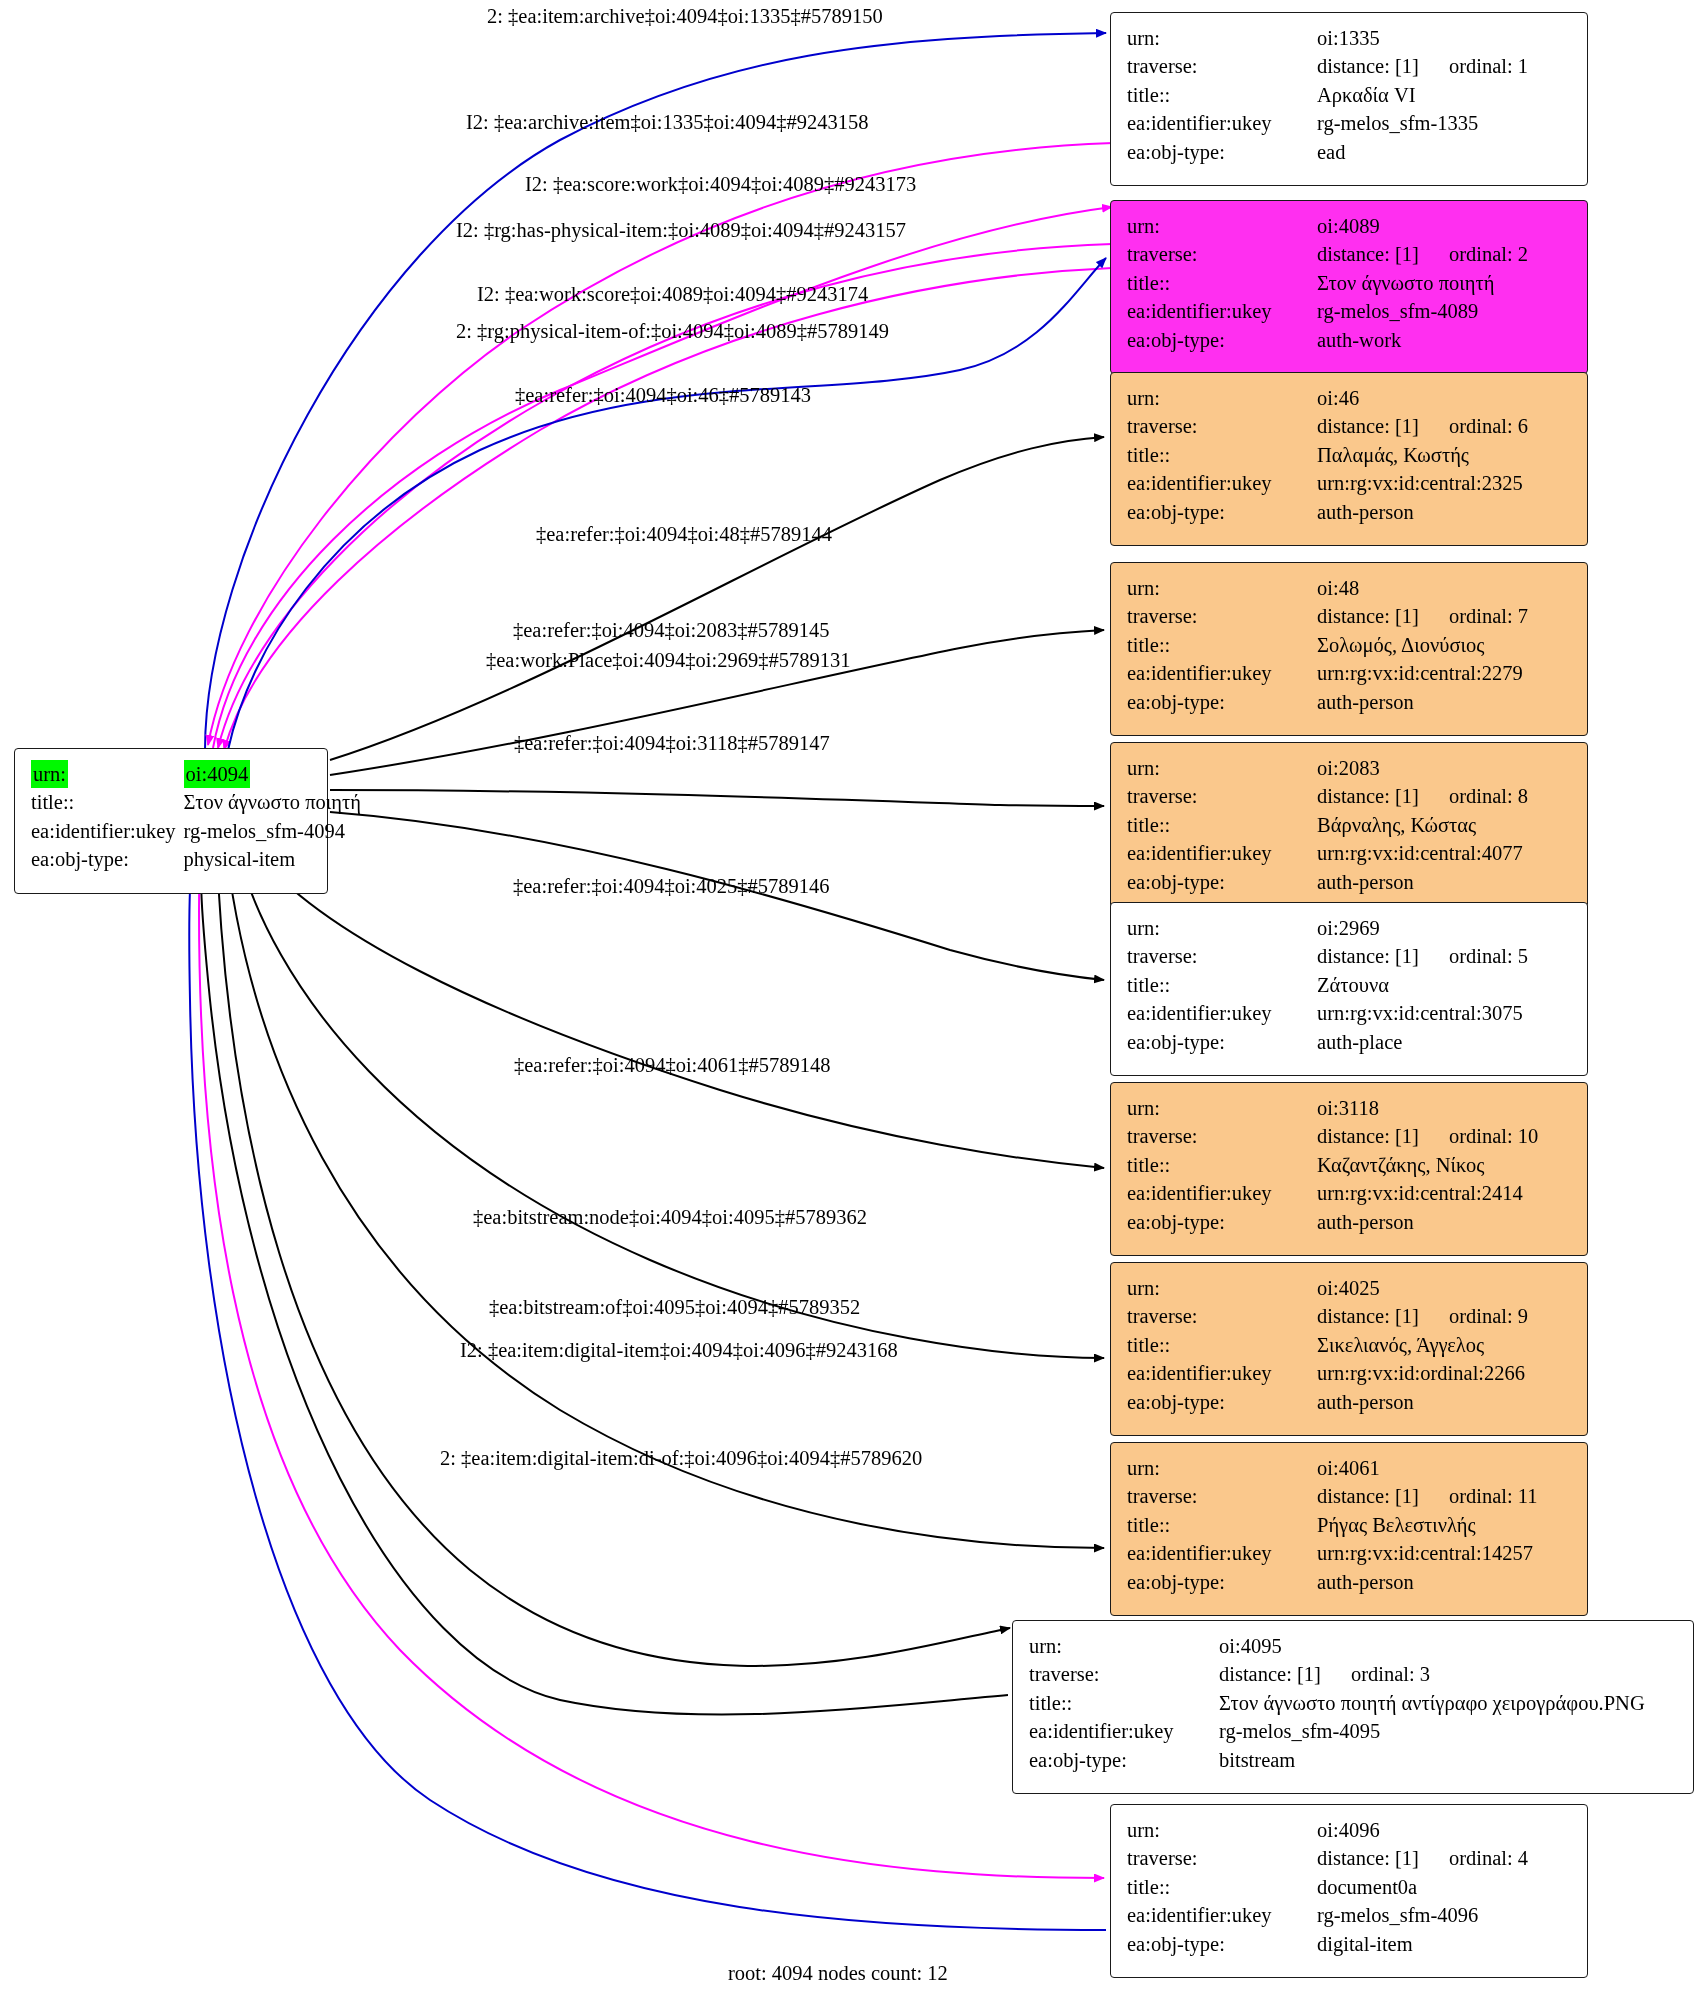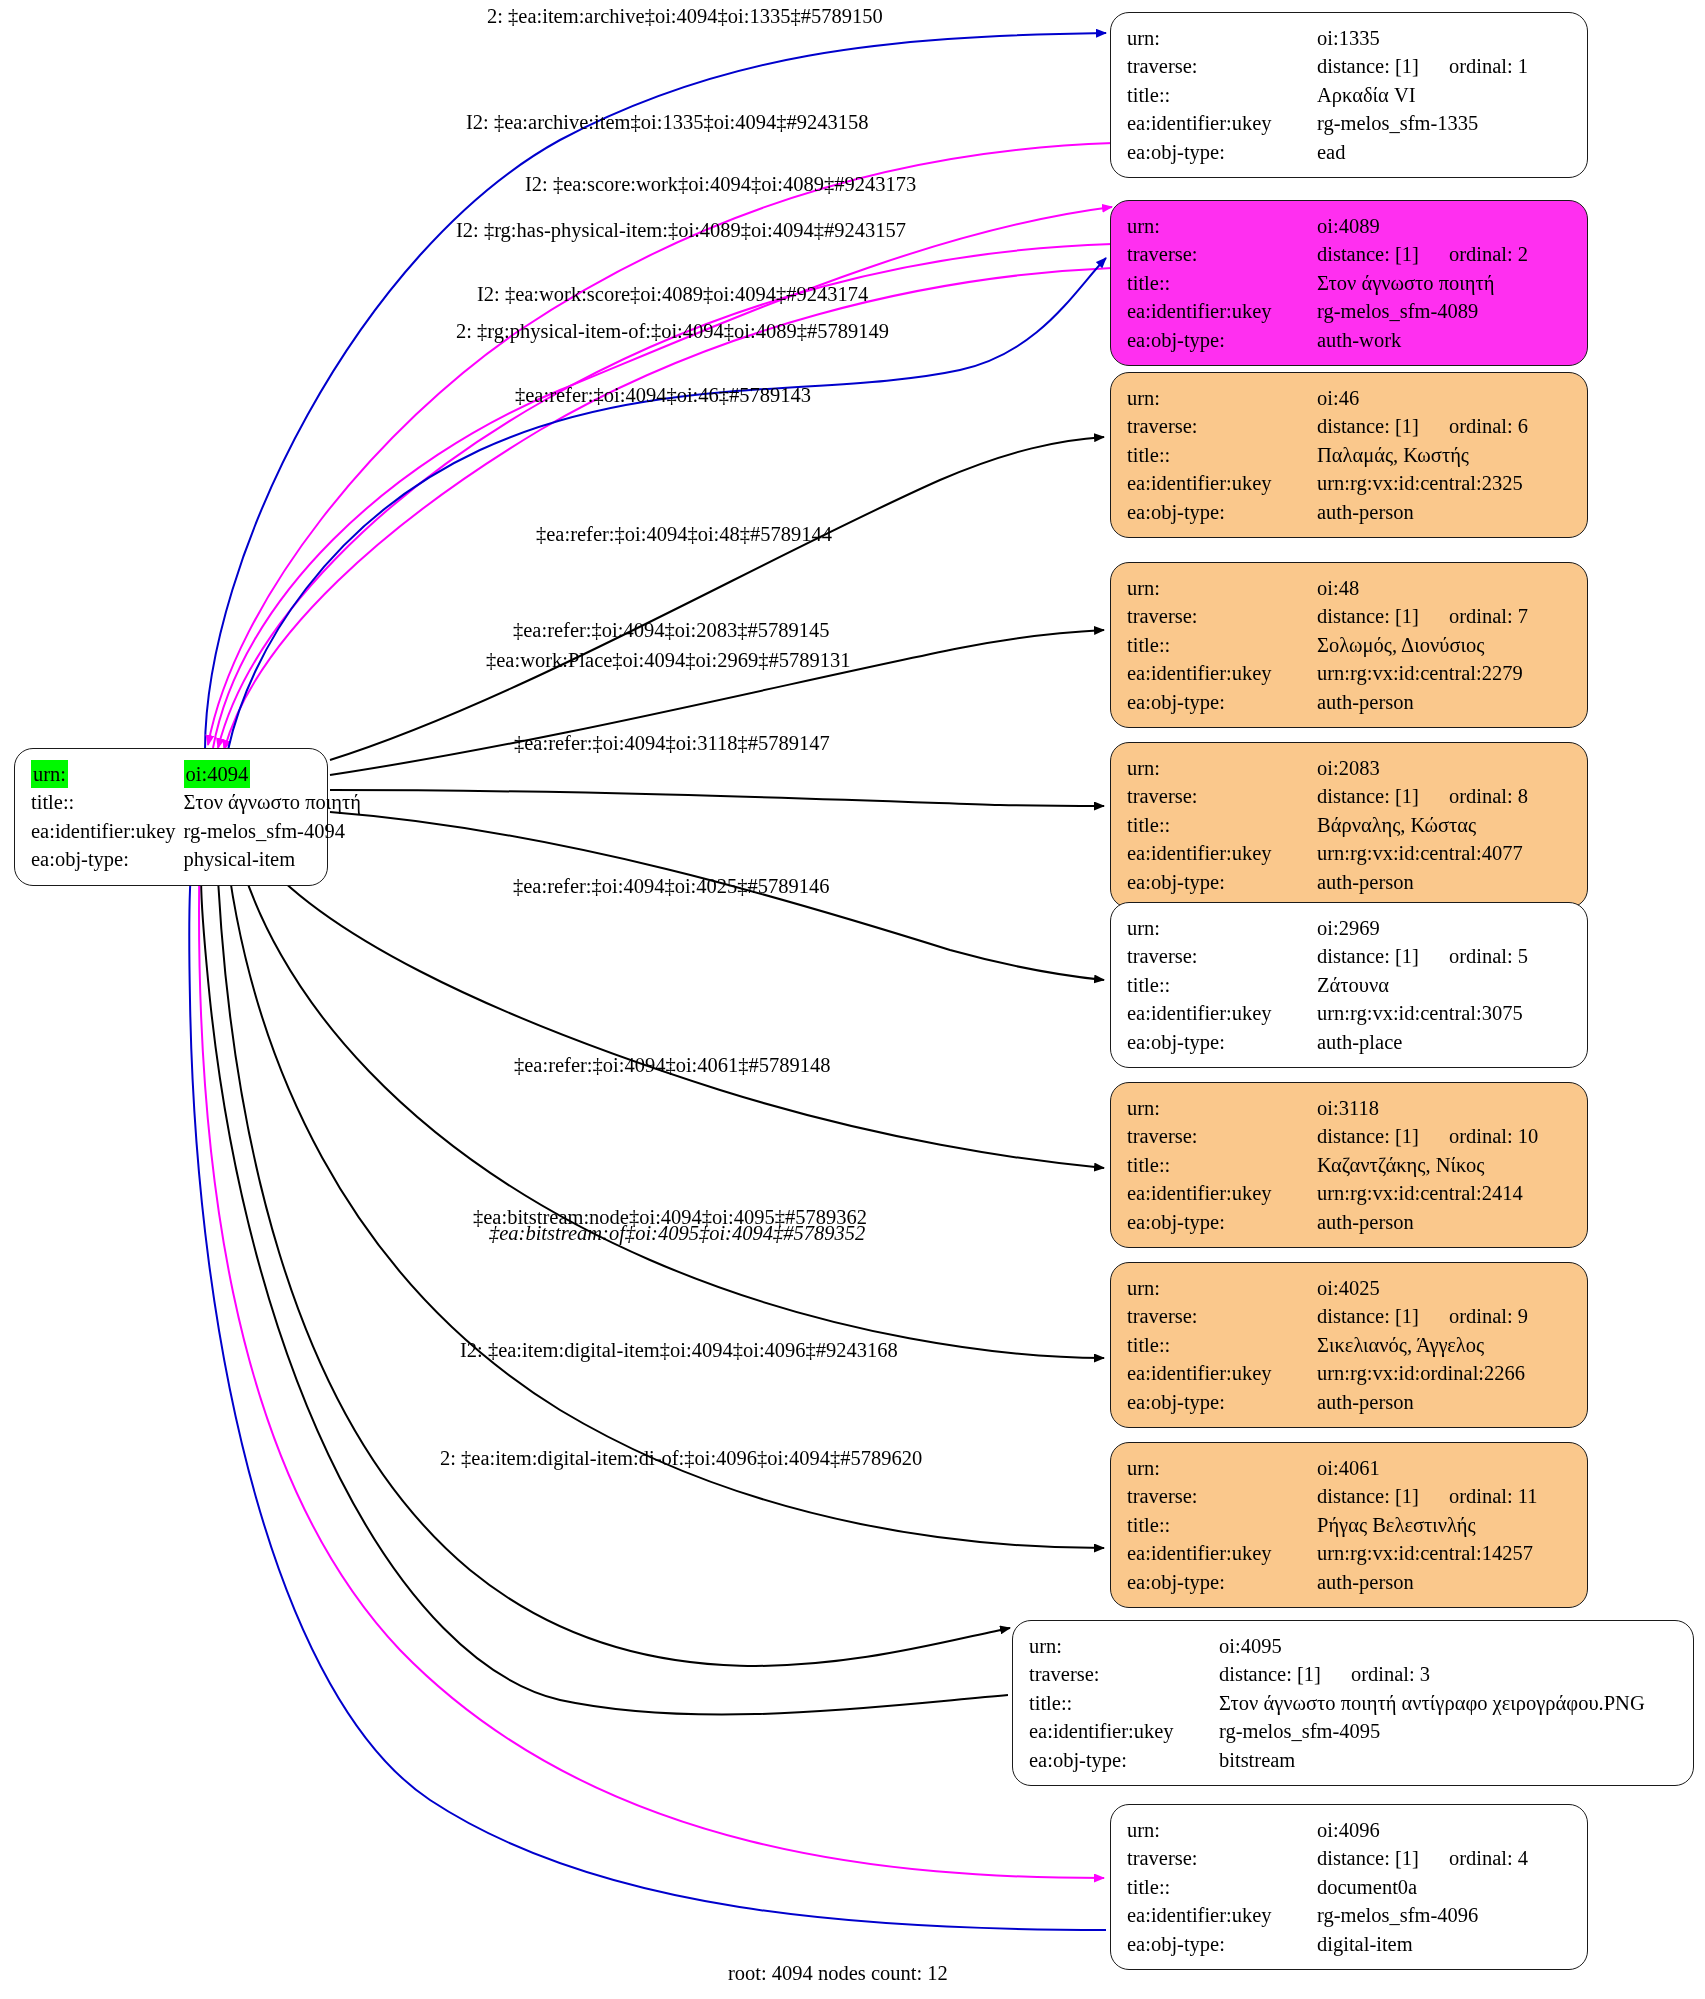--- a/index.html
+++ b/index.html
@@ -23,23 +23,23 @@
     left: 0;
     top: 0;
     width: 1705px;
     height: 1999px;
     pointer-events: none;
   }
   .node {
     position: absolute;
     box-sizing: border-box;
     border: 1.4px solid #1a1a1a;
-    border-radius: 19px;
+    border-radius: 4px;
     background: #ffffff;
-    padding: 11px 14px 11px 16px;
+    padding: 11px 14px 19px 16px;
     font-size: 20.5px;
     line-height: 1.385;
   }
   .node table {
     border-collapse: collapse;
     width: 100%;
   }
   .node td {
     padding: 0;
     vertical-align: top;
@@ -456,19 +456,19 @@
   <div class="edge-label" style="left:477px; top:284px;">I2: ‡ea:work:score‡oi:4089‡oi:4094‡#9243174</div>
   <div class="edge-label" style="left:456px; top:321px;">2: ‡rg:physical-item-of:‡oi:4094‡oi:4089‡#5789149</div>
   <div class="edge-label" style="left:515px; top:385px;">‡ea:refer:‡oi:4094‡oi:46‡#5789143</div>
   <div class="edge-label" style="left:536px; top:524px;">‡ea:refer:‡oi:4094‡oi:48‡#5789144</div>
   <div class="edge-label" style="left:513px; top:620px;">‡ea:refer:‡oi:4094‡oi:2083‡#5789145</div>
   <div class="edge-label" style="left:486px; top:650px;">‡ea:work:Place‡oi:4094‡oi:2969‡#5789131</div>
   <div class="edge-label" style="left:514px; top:733px;">‡ea:refer:‡oi:4094‡oi:3118‡#5789147</div>
   <div class="edge-label" style="left:513px; top:876px;">‡ea:refer:‡oi:4094‡oi:4025‡#5789146</div>
   <div class="edge-label" style="left:514px; top:1042px;margin-top:13px;">‡ea:refer:‡oi:4094‡oi:4061‡#5789148</div>
   <div class="edge-label" style="left:473px; top:1207px;">‡ea:bitstream:node‡oi:4094‡oi:4095‡#5789362</div>
-  <div class="edge-label" style="left:489px; top:1223px;font-style:italic;">‡ea:bitstream:of‡oi:4095‡oi:4094‡#5789352</div>
+  <div class="edge-label" style="left:489px; top:1297px;">‡ea:bitstream:of‡oi:4095‡oi:4094‡#5789352</div>
   <div class="edge-label" style="left:460px; top:1340px;">I2: ‡ea:item:digital-item‡oi:4094‡oi:4096‡#9243168</div>
   <div class="edge-label" style="left:440px; top:1448px;">2: ‡ea:item:digital-item:di-of:‡oi:4096‡oi:4094‡#5789620</div>
 
   <div class="footer-label" style="left:728px; top:1962px;">root: 4094 nodes count: 12</div>
 
 </div>
 
 </body></html>

